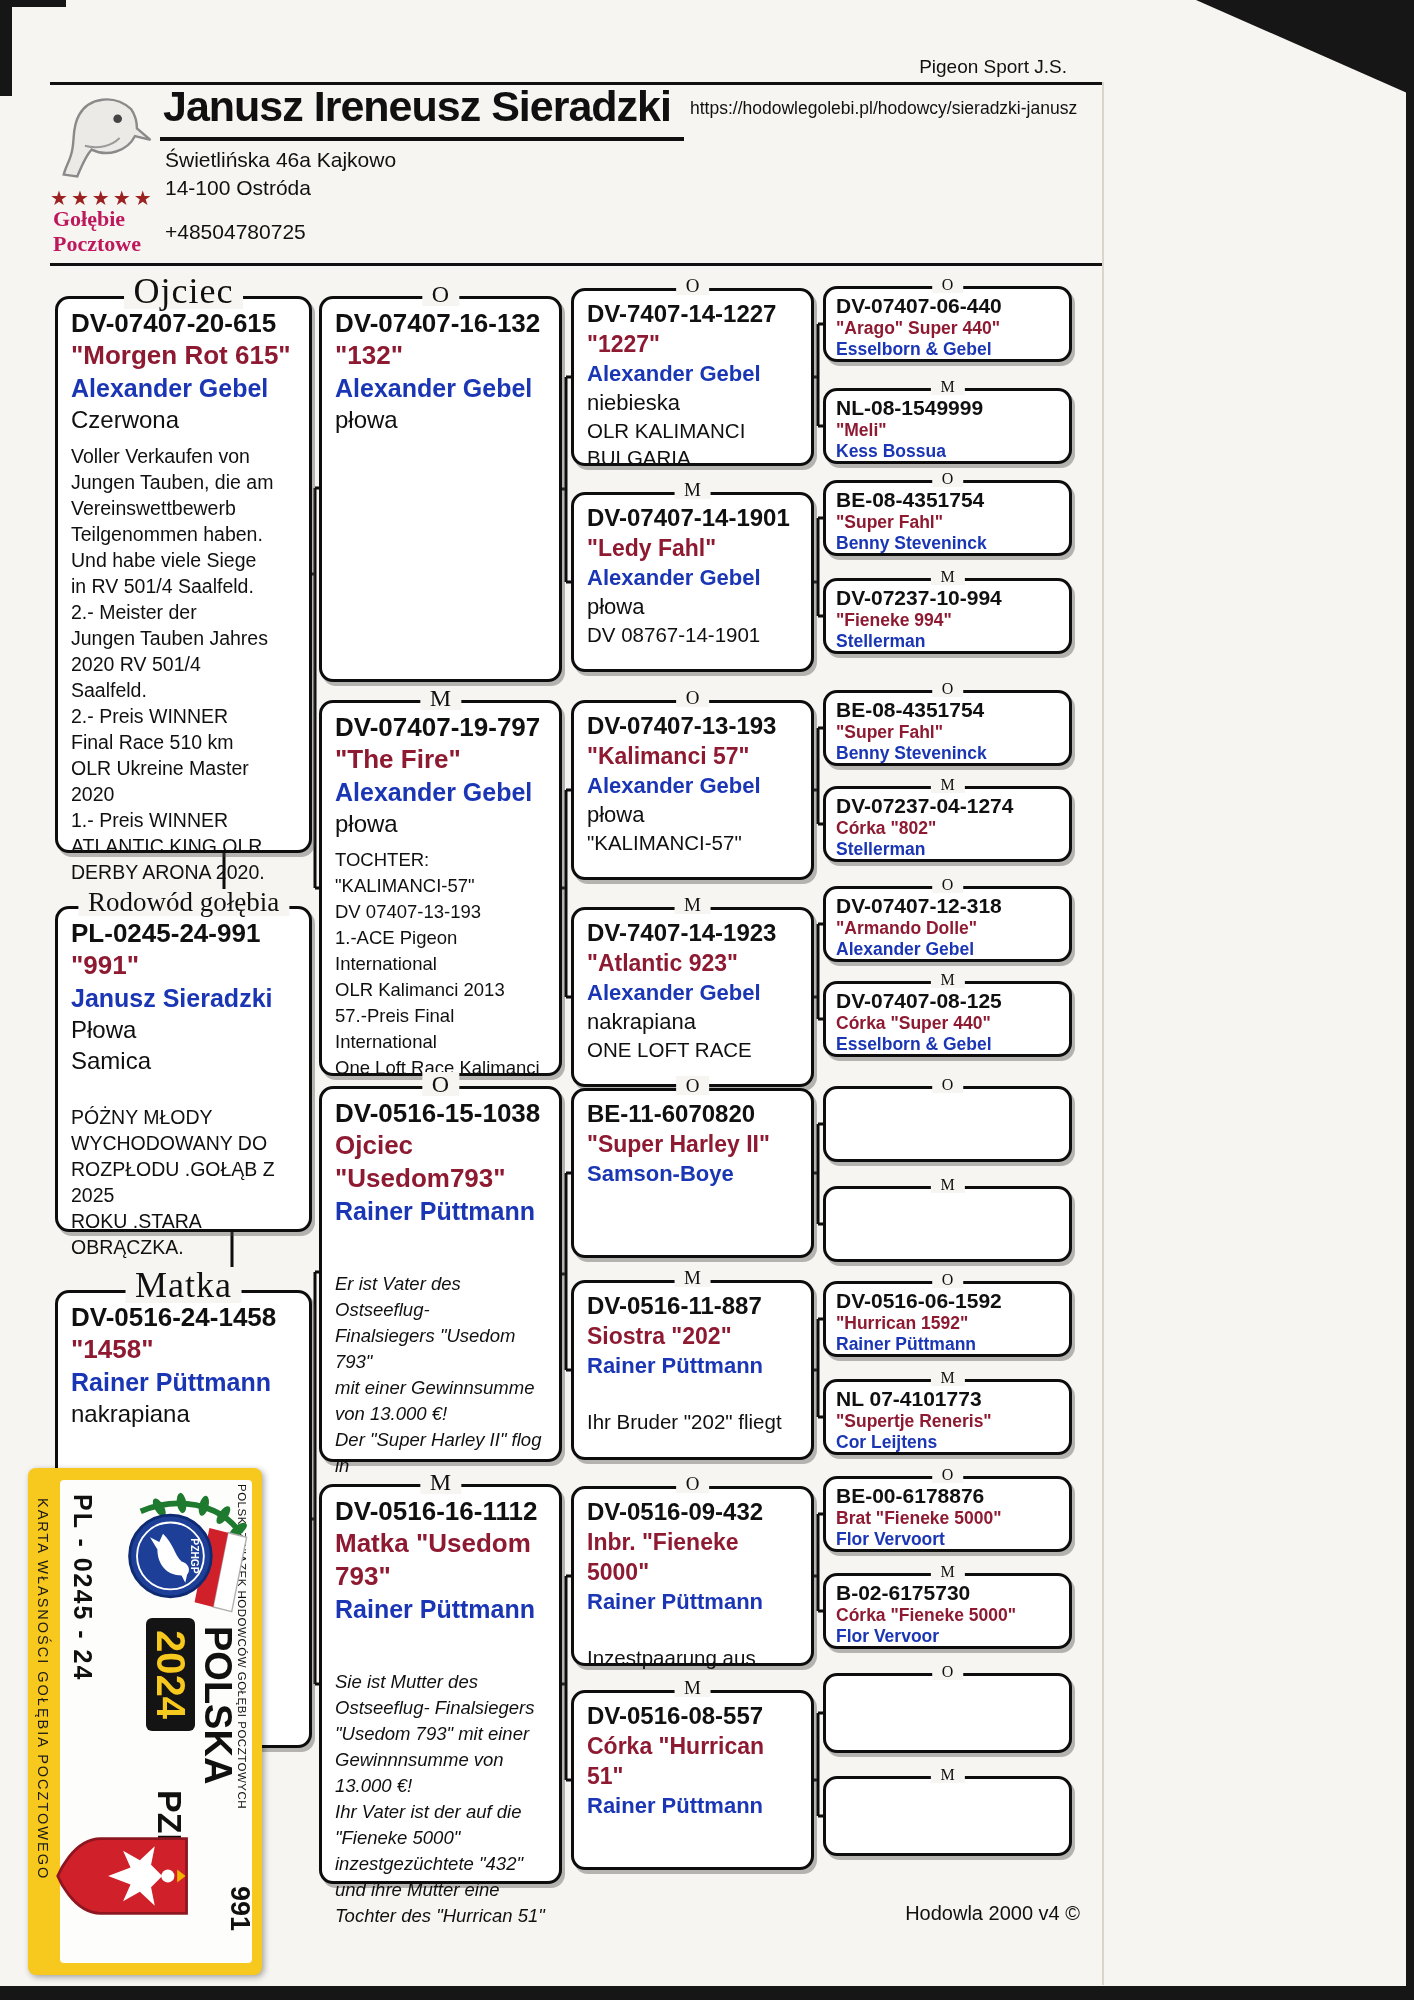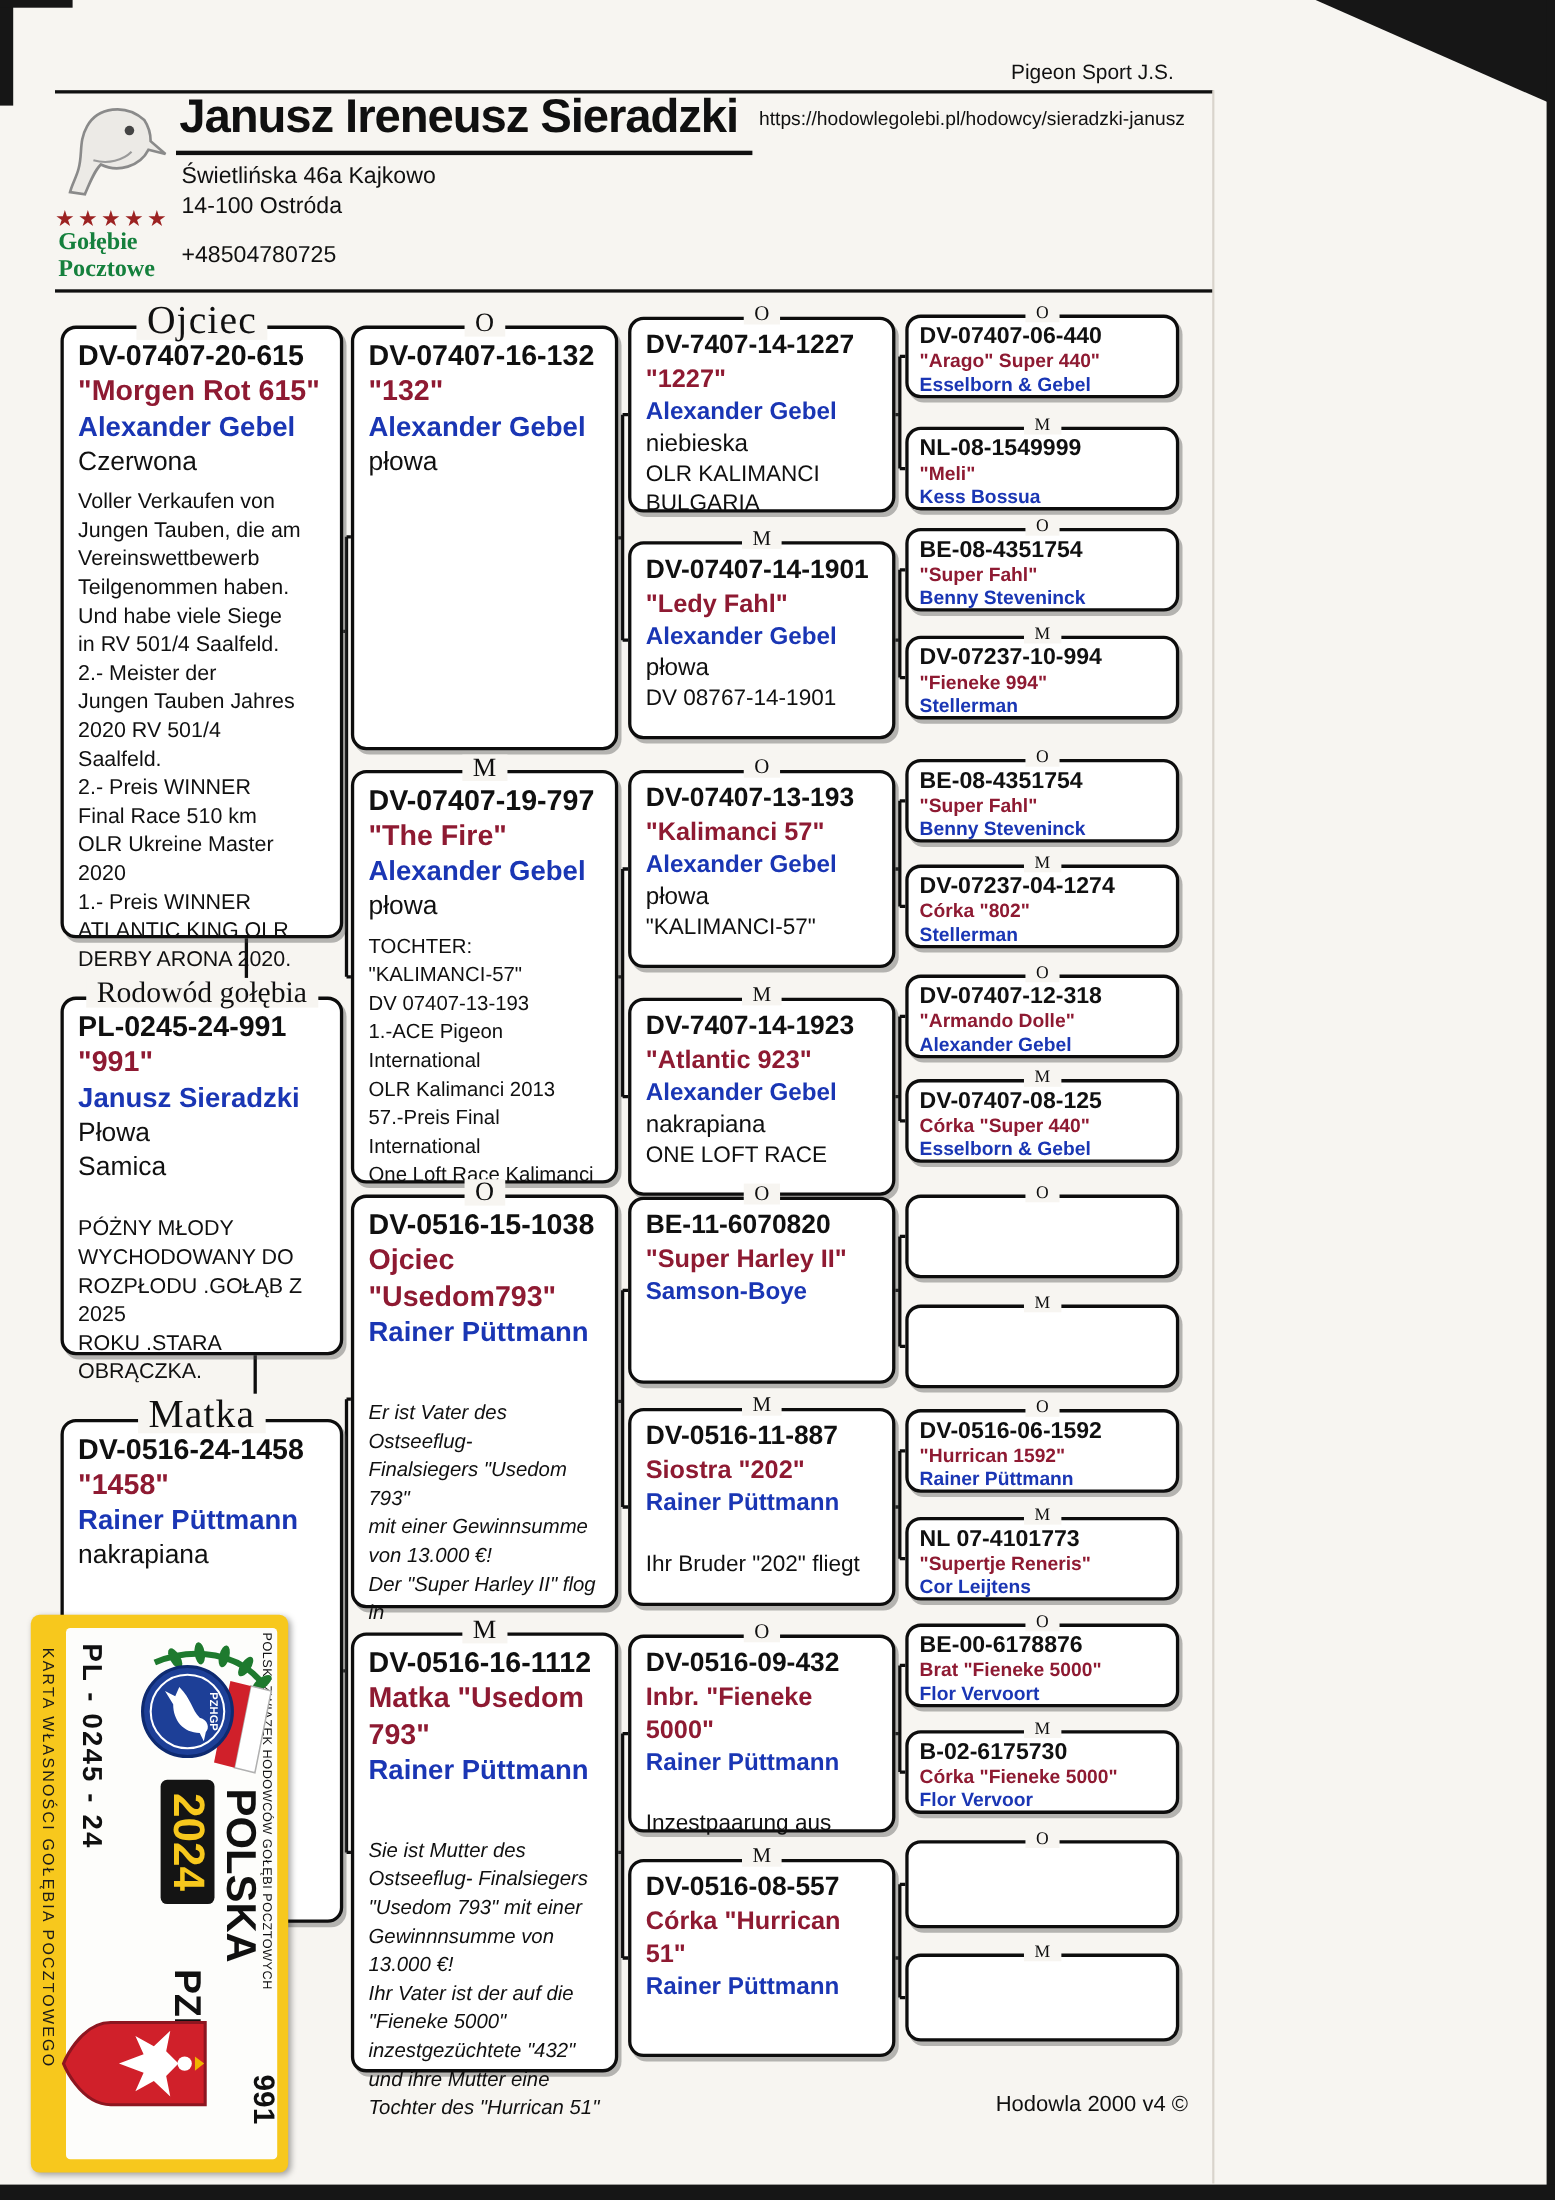--- a/index.html
+++ b/index.html
@@ -42,21 +42,21 @@
   .g4 .bname{font-size:17.5px;line-height:21px;font-weight:bold;color:var(--maroon);}
   .g4 .breeder{font-size:17.5px;line-height:21px;font-weight:bold;color:var(--blue);}
   
   .brand{position:absolute;left:877px;top:56px;width:190px;text-align:right;font-size:19px;}
   .title{position:absolute;left:163px;top:82px;font-size:43px;font-weight:bold;letter-spacing:-1px;}
   .title-underline{position:absolute;left:160px;top:137px;width:524px;height:4px;background:var(--ink);}
   .url{position:absolute;left:690px;top:98px;font-size:17.5px;}
   .addr{position:absolute;left:165px;font-size:21px;}
   .stars{position:absolute;left:50px;top:186px;font-size:20px;letter-spacing:3px;color:#9c2222;}
   .logocap{position:absolute;left:53px;font-family:"Liberation Serif",serif;font-weight:bold;
-           font-size:22px;color:#15803d;}
+           font-size:22px;color:#be185d;}
   .footer-credit{position:absolute;left:870px;top:1902px;width:210px;text-align:right;font-size:20px;}
   
   .card{position:absolute;left:28px;top:1468px;width:234px;height:507px;background:var(--yellow);
         border-radius:8px;z-index:6;box-shadow:2px 2px 6px rgba(0,0,0,.35);}
   .card .panel{position:absolute;left:32px;top:12px;width:192px;height:483px;background:#fdfdfb;
                border-radius:4px;}
   .vtext{writing-mode:vertical-rl;white-space:nowrap;}
   .card-side{position:absolute;left:7px;top:30px;font-size:14.5px;letter-spacing:2px;color:#1a1a1a;}
   .card-ring{position:absolute;left:40px;top:26px;font-size:25px;font-weight:bold;letter-spacing:2px;}
   .card-assoc{position:absolute;left:208px;top:16px;font-size:11.5px;letter-spacing:.5px;}

